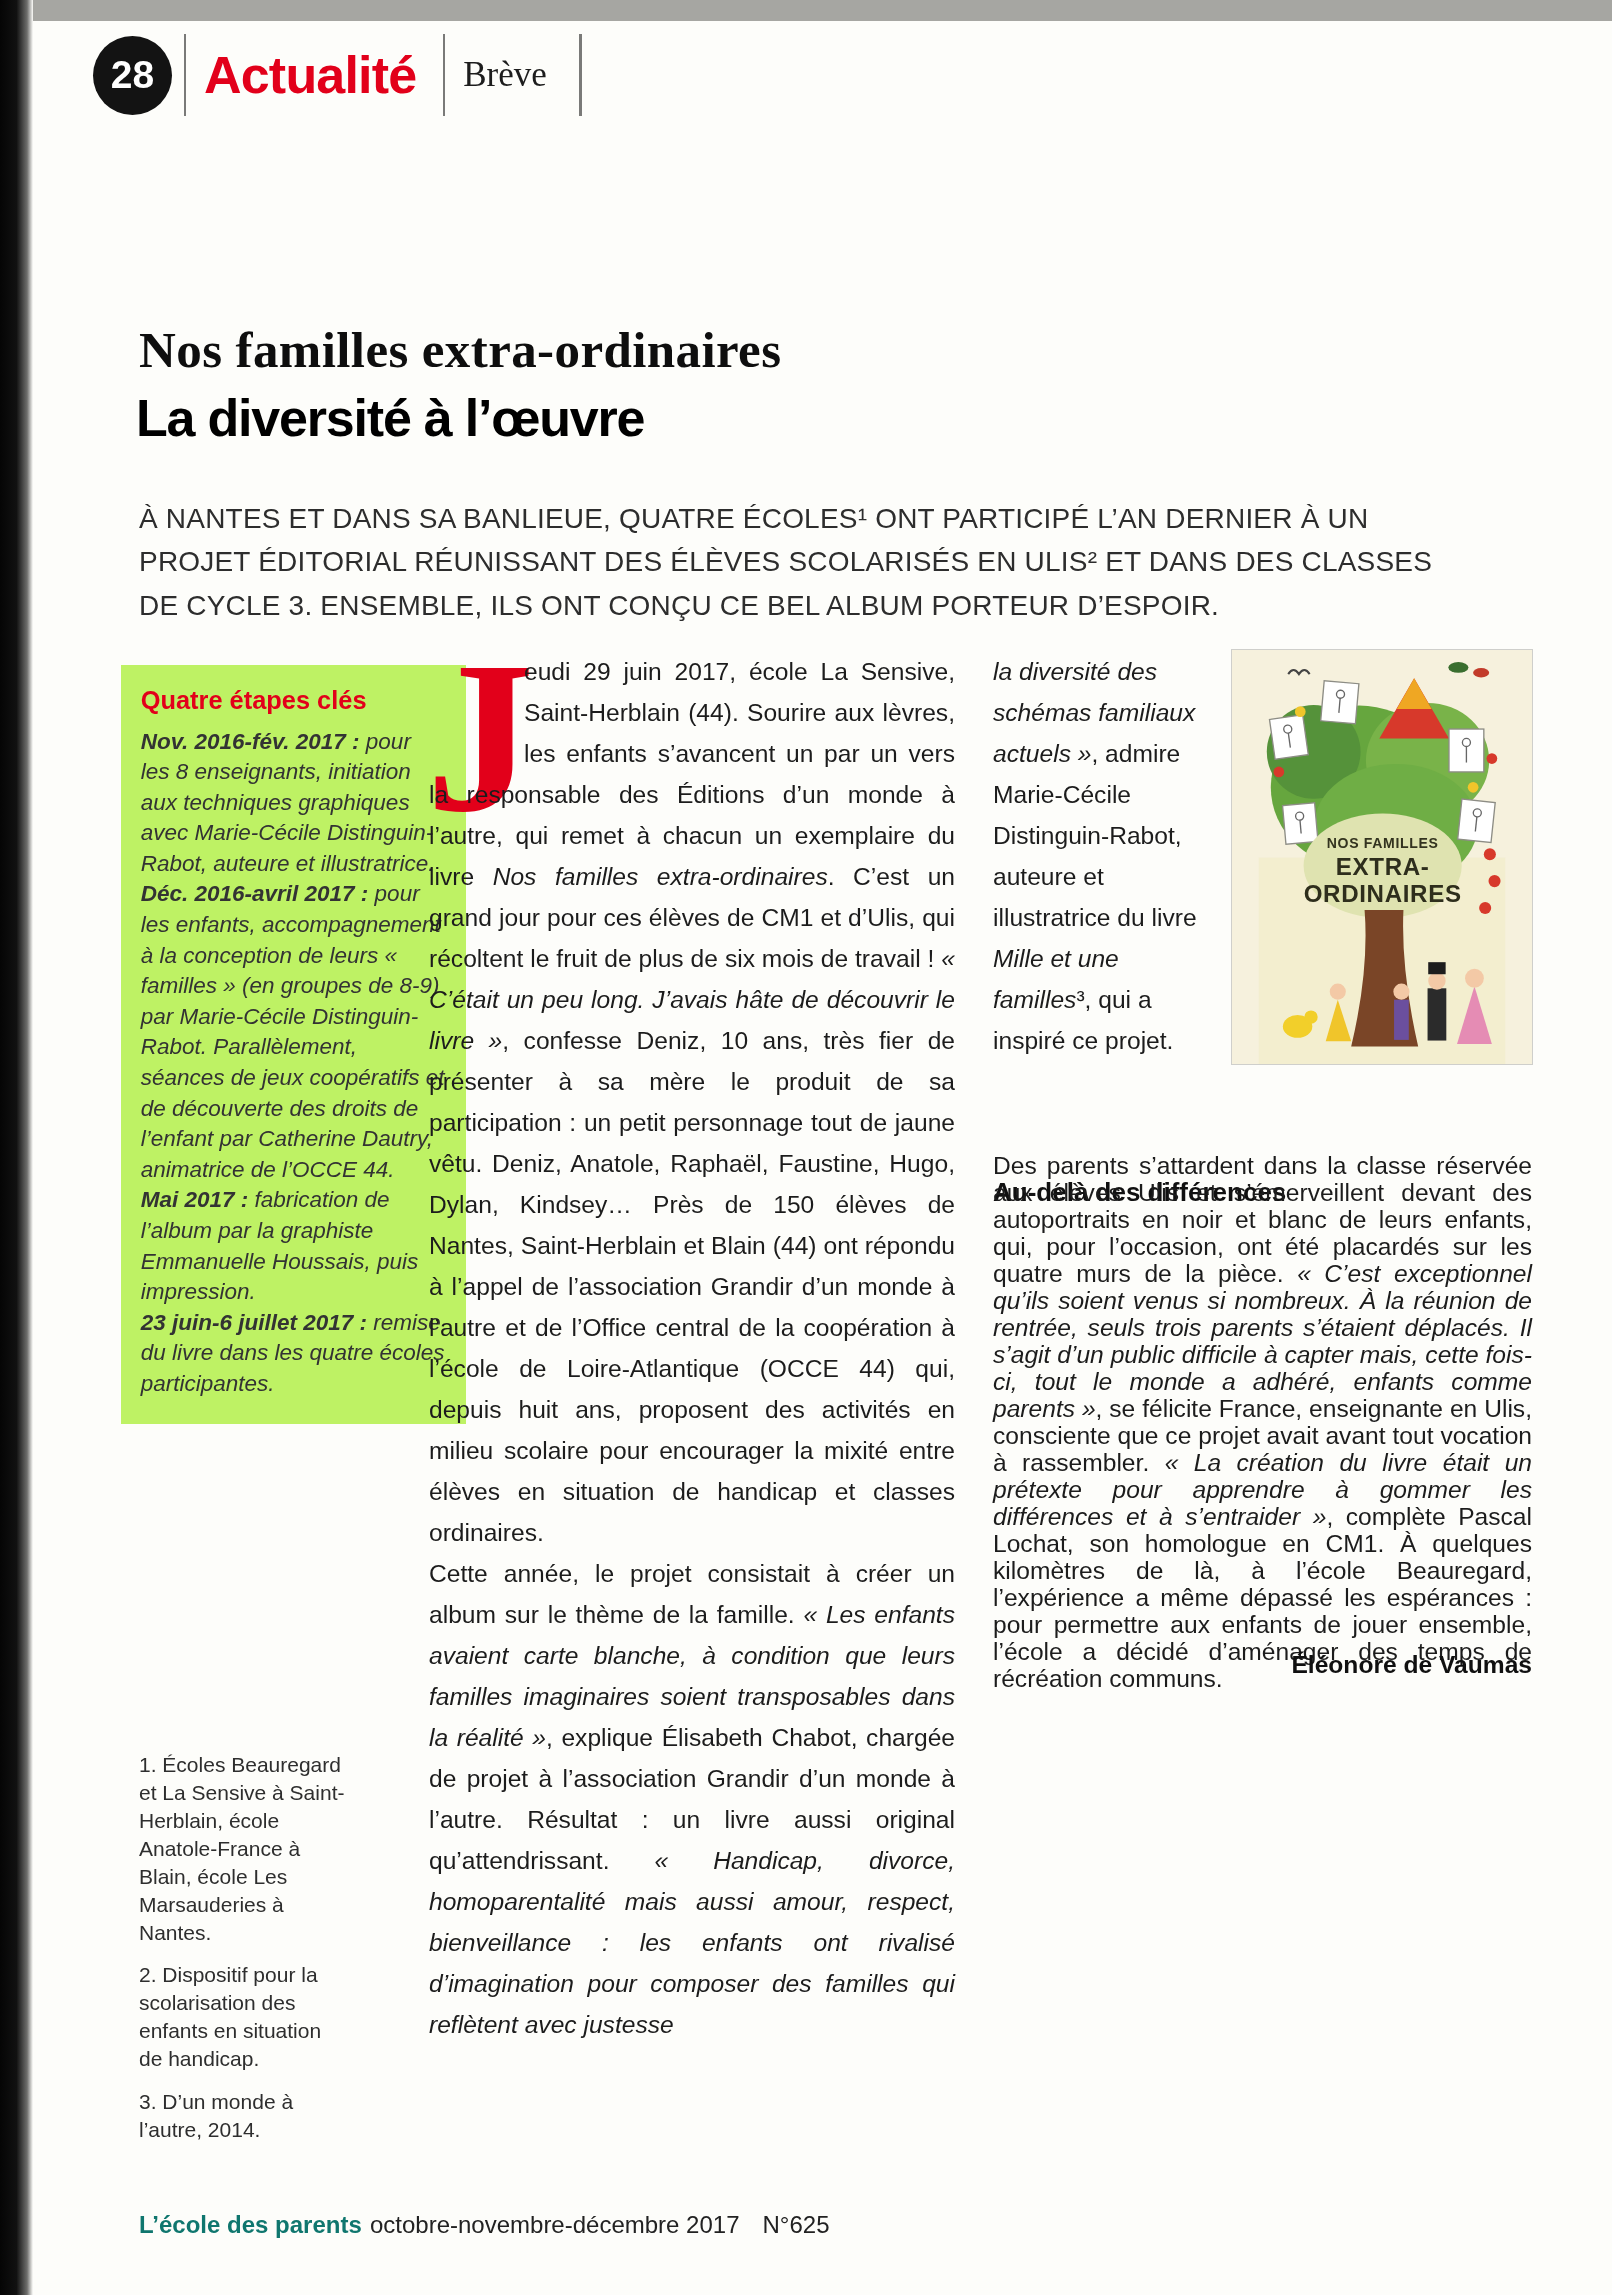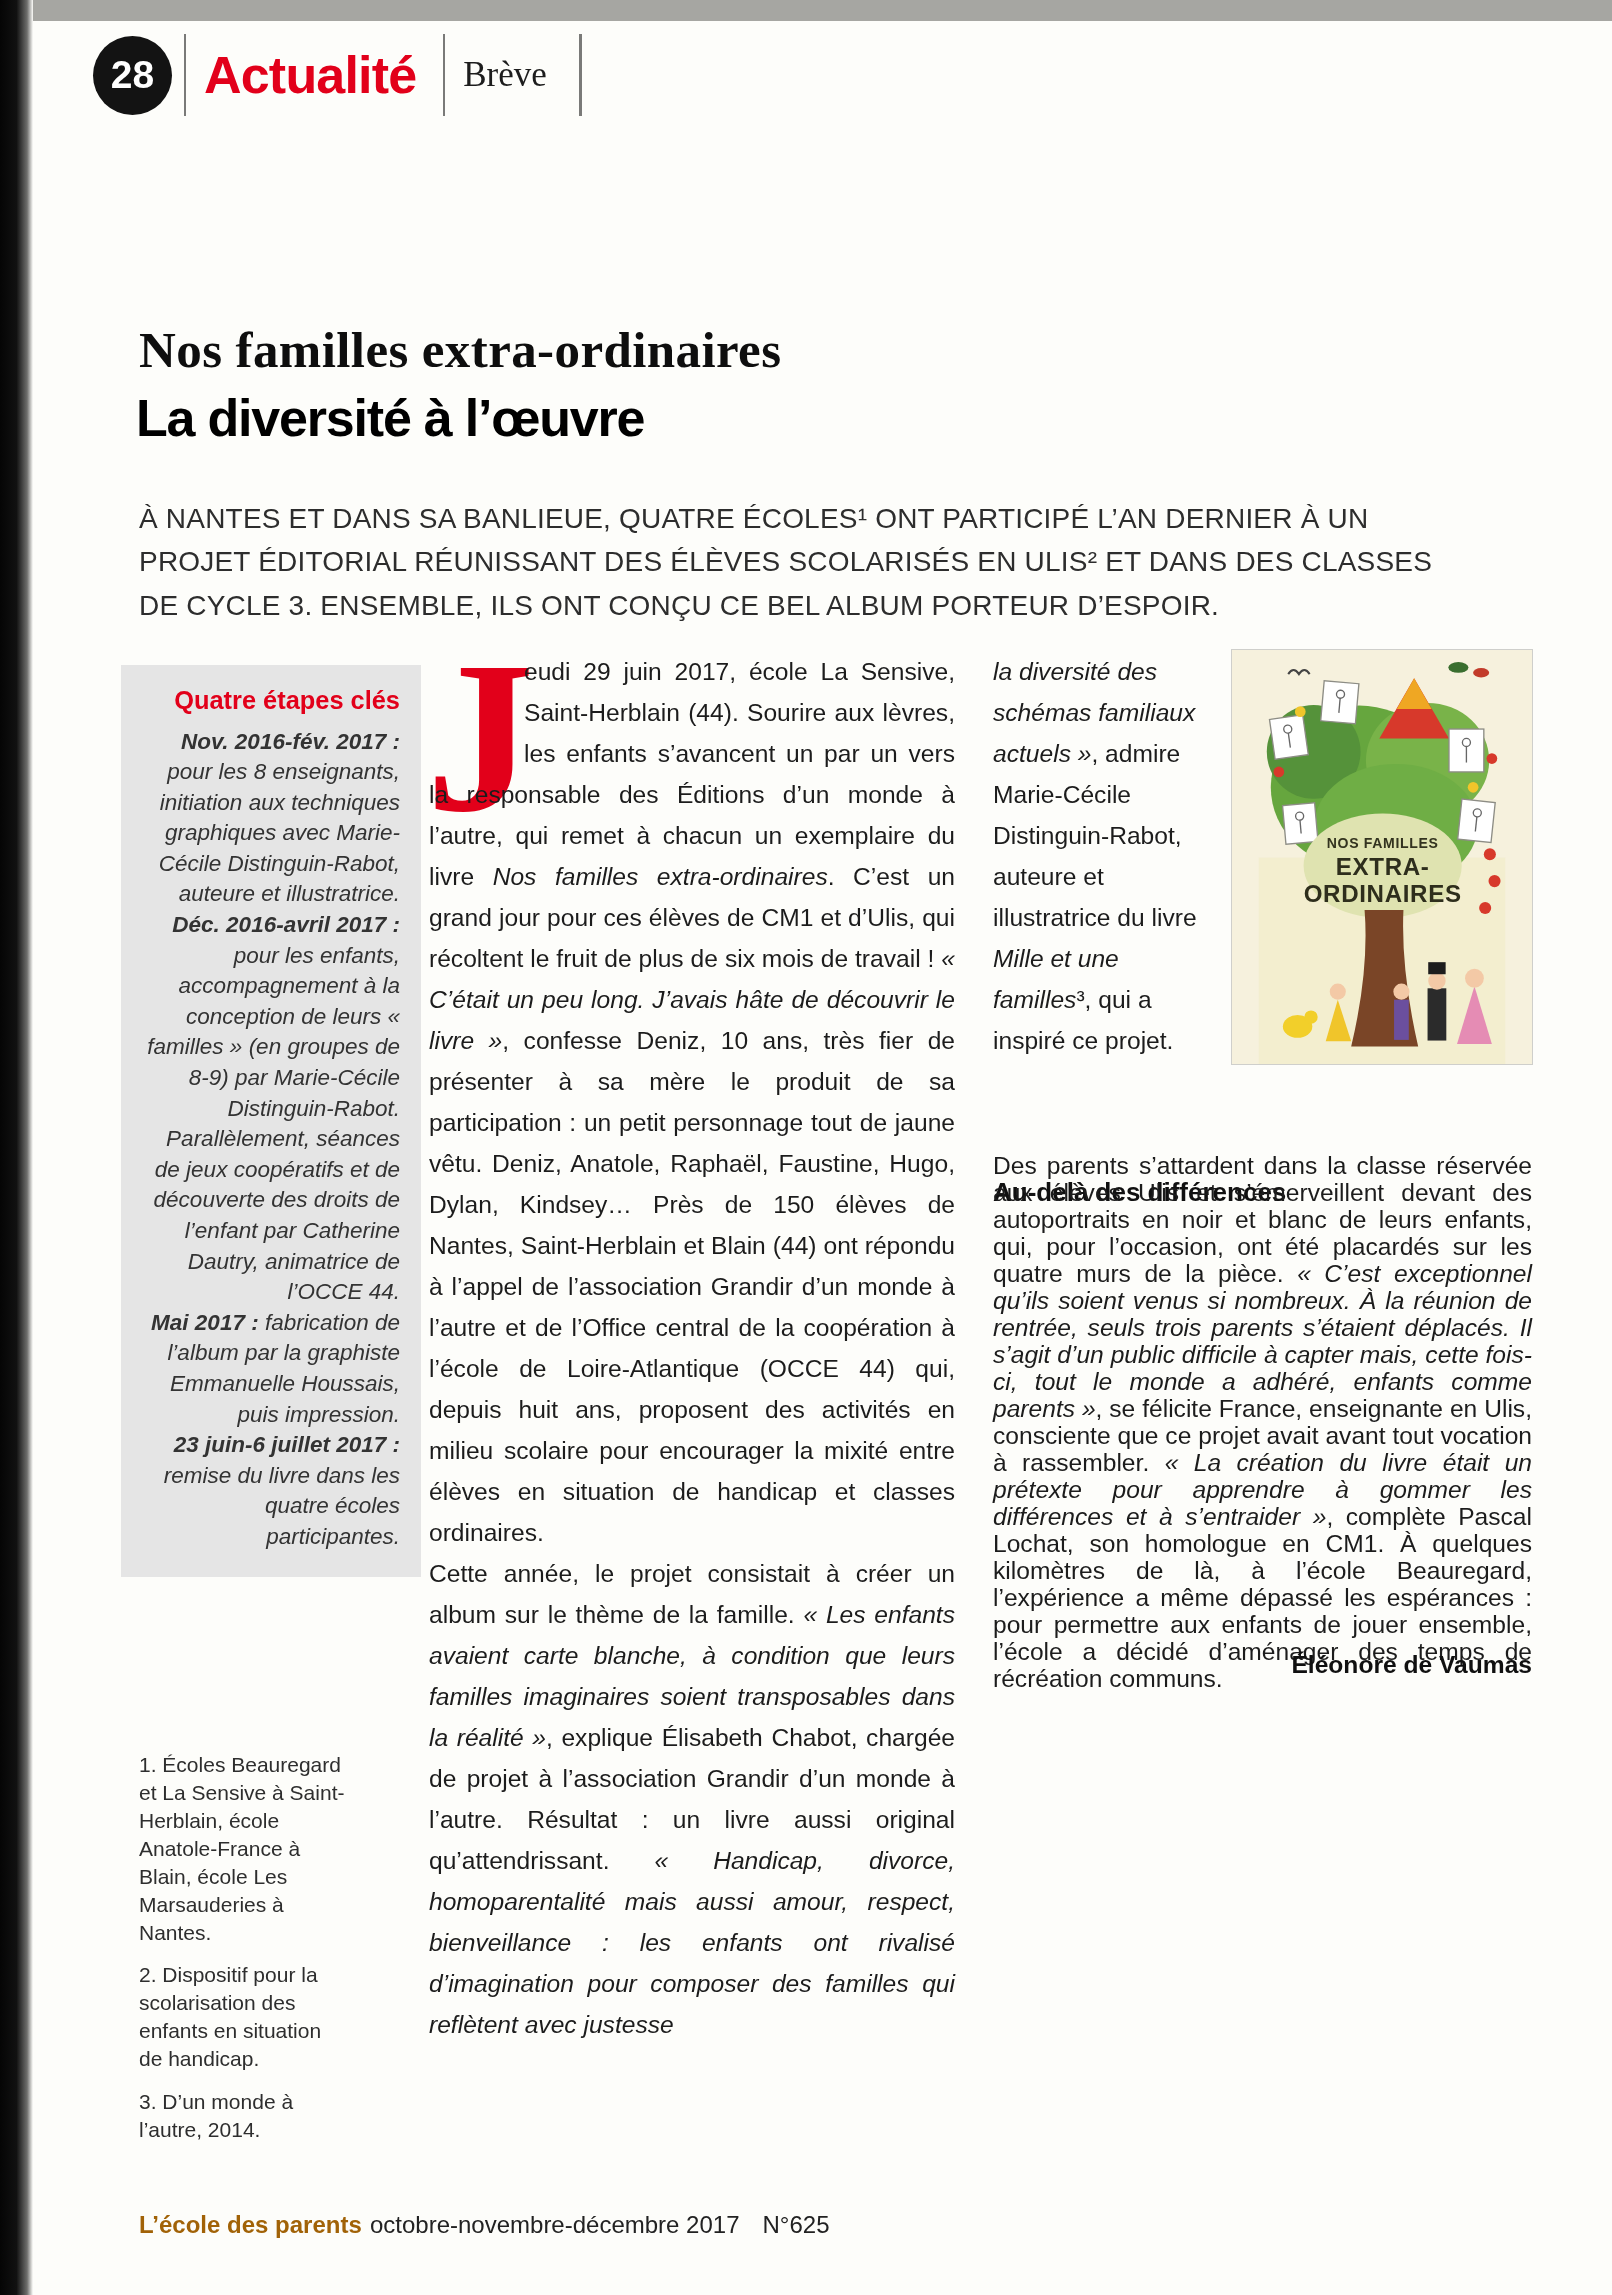--- a/index.html
+++ b/index.html
@@ -27,22 +27,22 @@
 
   
   .kicker { position:absolute; left:139px; top:321px; font-family:"Liberation Serif", serif;
     font-size:51px; color:#0e0e0e; letter-spacing:0.4px; }
   .title { position:absolute; left:136px; top:388px; font-size:52px; font-weight:bold;
     color:#000; letter-spacing:-1.2px; }
   .standfirst { position:absolute; left:139px; top:497px; width:1319px; font-size:28px;
     line-height:1.55; color:#2d2d2d; letter-spacing:0.2px; }
 
   
-  .sidebar { position:absolute; left:121px; top:665px; width:300px; background:#e5e5e5;
-    padding:21px 21px 24.6px 19.7px;text-align:right; }
+  .sidebar { position:absolute; left:121px; top:665px; width:345px; background:#bef264;
+    padding:21px 21px 24.6px 19.7px; }
   .sidebar-title { color:#e2001a; font-weight:bold; font-size:25.4px; margin-bottom:11.5px; }
   .sidebar-entry { font-size:22.5px; line-height:1.36; color:#333; }
   .sidebar-entry .lead { font-weight:bold; font-style:italic; }
   .sidebar-entry .txt { font-style:italic; }
 
   
   .footnotes { position:absolute; left:139px; top:1751px; width:211px; font-size:21px;
     line-height:1.33; color:#2e2e2e; }
   .footnote { margin-bottom:14.8px; }
 
@@ -63,21 +63,21 @@
     font-weight:bold; color:#101010; }
   .col-right-body { position:absolute; left:993px; top:1152px; width:539px; font-size:24.6px;
     line-height:27px; text-align:justify; color:#1c1c1c; }
   .byline { width:539px; text-align:right; font-weight:bold; font-size:24.6px; color:#101010;
     margin-top:-41px; }
 
   .run-i { font-style:italic; }
 
   
   .footer { position:absolute; left:139px; top:2211px; font-size:24px; color:#222; }
-  .footer .mag { color:#a16207; font-weight:bold; }
+  .footer .mag { color:#0f766e; font-weight:bold; }
   .footer .sep { display:inline-block; width:8.2px; }
   .footer .num { margin-left:23px; }
 
   .cover-title-small { font-family:"Liberation Sans", sans-serif; font-weight:bold;
     font-size:21px; fill:#33331f; letter-spacing:1px; }
   .cover-title-big { font-family:"Liberation Sans", sans-serif; font-weight:bold;
     font-size:36px; fill:#2e2e1c; letter-spacing:1px; }
 </style>
 </head>
 <body>

